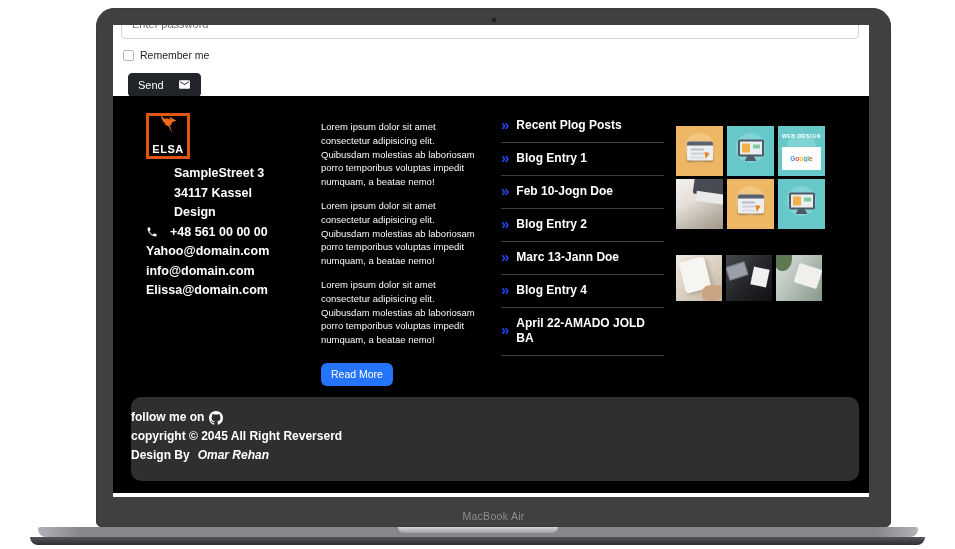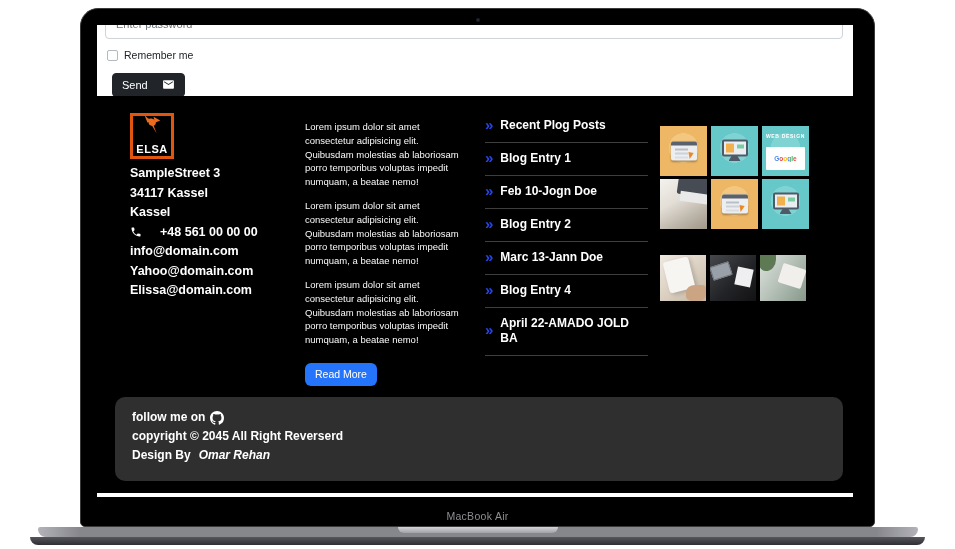--- a/index.html
+++ b/index.html
@@ -1,22 +1,22 @@
 <!DOCTYPE html>
 <html><head>
 <meta charset="utf-8">
 <style>
   * { box-sizing: border-box; margin: 0; padding: 0; }
   html,body { background:#fff; }
   body { font-family: "Liberation Sans", sans-serif; }
   .stage { position:relative; width:955px; height:549px; background:#fff; overflow:hidden; }
 
   
-  .laptop { position:absolute; left:80px; top:8px; width:795px; height:519px;
-            background:#000000; border:1px solid #3a3a3a;
+  .laptop { position:absolute; left:96px; top:8px; width:795px; height:519px;
+            background:#404040; border:1px solid #3a3a3a;
             border-radius:18px 18px 5px 5px; }
   .camera { position:absolute; left:50%; top:9px; width:4px; height:4px; margin-left:-2px;
             border-radius:50%; background:#2a3140; box-shadow:0 0 2px #000 inset; }
   .device-label { position:absolute; left:0; right:0; bottom:4px; text-align:center;
                   font-size:10.5px; color:#8e8e93; letter-spacing:.3px; }
   .base { position:absolute; left:38px; top:527px; width:880px; height:10px; z-index:5;
           background:linear-gradient(90deg,#b2b2b8 0,#86868d 42px,#86868d calc(100% - 42px),#b2b2b8 100%);
           border-radius:3px 3px 10px 10px; }
   .notch { position:absolute; left:50%; top:0; width:160px; height:6px; margin-left:-80px;
            background:linear-gradient(180deg,#d4d4d9,#a0a1a7); border-radius:0 0 8px 8px; }
@@ -42,22 +42,22 @@
 
   
   .footer { position:absolute; left:0; top:71px; width:756px; height:397px; background:#000; color:#fff; }
 
   
   .col-contact { position:absolute; left:33px; top:17px; width:172px; }
   .logo { width:44px; height:46px; border:3px solid #e0560f; display:flex; flex-direction:column;
           align-items:center; justify-content:flex-end; margin-bottom:5px; cursor:pointer; }
   .logo svg { position:relative; top:-1px; }
   .logo-text { font-size:11px; font-weight:700; color:#fff; letter-spacing:.5px; line-height:12px; margin-bottom:1px; }
-  .addr-line { font-size:12.5px; font-weight:700; line-height:19.5px; }
-  .phone-row { display:flex; align-items:center; gap:18px; font-size:12.5px; font-weight:700; line-height:19.5px;text-align:center; }
+  .addr-line { font-size:12.5px; font-weight:700; line-height:19.5px;margin-left:28px; }
+  .phone-row { display:flex; align-items:center; gap:12px; font-size:12.5px; font-weight:700; line-height:19.5px;text-align:center; }
   .link-line { font-size:12.5px; font-weight:700; line-height:19.5px; cursor:pointer; }
 
   
   .col-about { position:absolute; left:208px; top:24px; width:160px; }
   .about-title { font-size:13px; font-weight:700; margin-bottom:9px; }
   .col-about p { font-size:9.5px; line-height:13.8px; color:#fafafa; margin-bottom:10px; font-weight:400; }
   .read-more { display:inline-block; margin-top:6px; background:#2575fc; color:#fff; border:none;
                border-radius:6px; padding:5px 10px 6px; font-size:10.5px; font-family:inherit; cursor:pointer; }
 
   
@@ -120,21 +120,21 @@
   .p-darkdesk::after { content:""; position:absolute; right:4px; top:13px; width:16px; height:18px;
                        background:#efeff1; transform:rotate(12deg); }
   .p-plant { background:linear-gradient(125deg,#dfe3df 0%,#b8c3ba 45%,#87988a 100%); }
   .p-plant::before { content:""; position:absolute; left:-1px; top:-3px; width:17px; height:19px;
                      background:#5d7a55; border-radius:0 0 60% 40%; }
   .p-plant::after { content:""; position:absolute; right:2px; top:11px; width:24px; height:20px;
                     background:#f1efec; transform:rotate(18deg); border-radius:2px; }
 
   
   .copybar { position:absolute; left:18px; top:301px; width:728px; height:84px;
-             background:#2f2f2f; border-radius:10px; padding:11px 17px; }
+             background:#2f2f2f; border-radius:10px; padding:11px 0; }
   .cb-line { display:flex; align-items:center; gap:5px; font-size:12px; font-weight:700;
              color:#fff; line-height:19px; }
   .cb-line em { font-style:italic; margin-left:3px; }
   .gh { cursor:pointer; display:inline-flex; }
 </style>
 </head>
 <body>
 
 <div class="stage">
 
@@ -168,31 +168,31 @@
                 <path fill="#ee6a1c" d="M6 3 L14 10 L10 13 Z"></path>
                 <path fill="#ee6a1c" d="M10 8 C16 5.5 22 9 21 14 C20 18 15 18 12 15 Z"></path>
                 <path fill="#ee6a1c" d="M18 5 L27 10 L20 13 Z"></path>
                 <path fill="#ee6a1c" d="M15 15 L22 27 L18 16 Z"></path>
               </svg>
             </span>
             <span class="logo-text">ELSA</span>
           </div>
           <div class="addr-line">SampleStreet 3</div>
           <div class="addr-line">34117 Kassel</div>
-          <div class="addr-line">Kassel</div>
+          <div class="addr-line">Design</div>
           <div class="phone-row">
             <span style="display:inline-flex;">
               <svg width="12" height="12" viewBox="0 0 24 24">
                   <path fill="#ffffff" d="M6.62 10.79c1.44 2.83 3.76 5.14 6.59 6.59l2.2-2.2c.27-.27.67-.36 1.02-.24 1.12.37 2.33.57 3.57.57.55 0 1 .45 1 1V20c0 .55-.45 1-1 1-9.39 0-17-7.61-17-17 0-.55.45-1 1-1h3.5c.55 0 1 .45 1 1 0 1.25.2 2.45.57 3.57.11.35.03.74-.25 1.02l-2.2 2.2z"></path>
                 </svg>
             </span>
             <span>+48 561 00 00 00</span>
           </div>
+          <div class="link-line">Yahoo@domain.com</div>
           <div class="link-line">info@domain.com</div>
-          <div class="link-line">Yahoo@domain.com</div>
           <div class="link-line">Elissa@domain.com</div>
         </div>
 
         <div class="col-about">
           <p>Lorem ipsum dolor sit amet consectetur adipisicing elit. Quibusdam molestias ab laboriosam porro temporibus voluptas impedit numquam, a beatae nemo!</p>
           <p>Lorem ipsum dolor sit amet consectetur adipisicing elit. Quibusdam molestias ab laboriosam porro temporibus voluptas impedit numquam, a beatae nemo!</p>
           <p>Lorem ipsum dolor sit amet consectetur adipisicing elit. Quibusdam molestias ab laboriosam porro temporibus voluptas impedit numquam, a beatae nemo!</p>
           <button class="read-more">Read More</button>
         </div>
 

